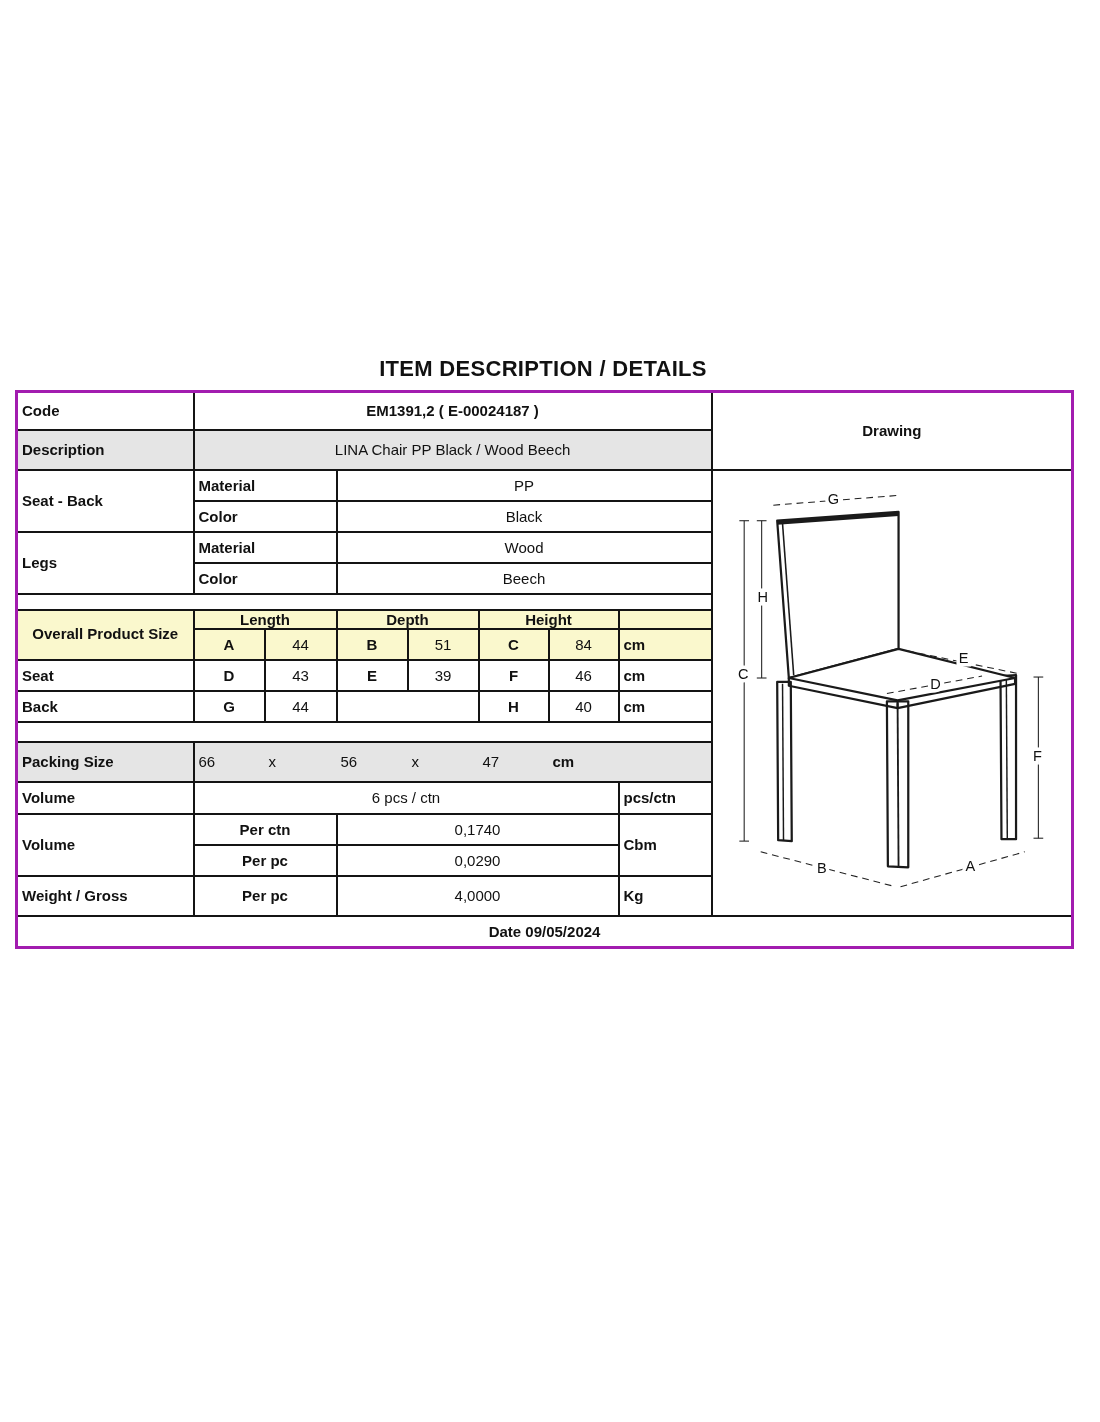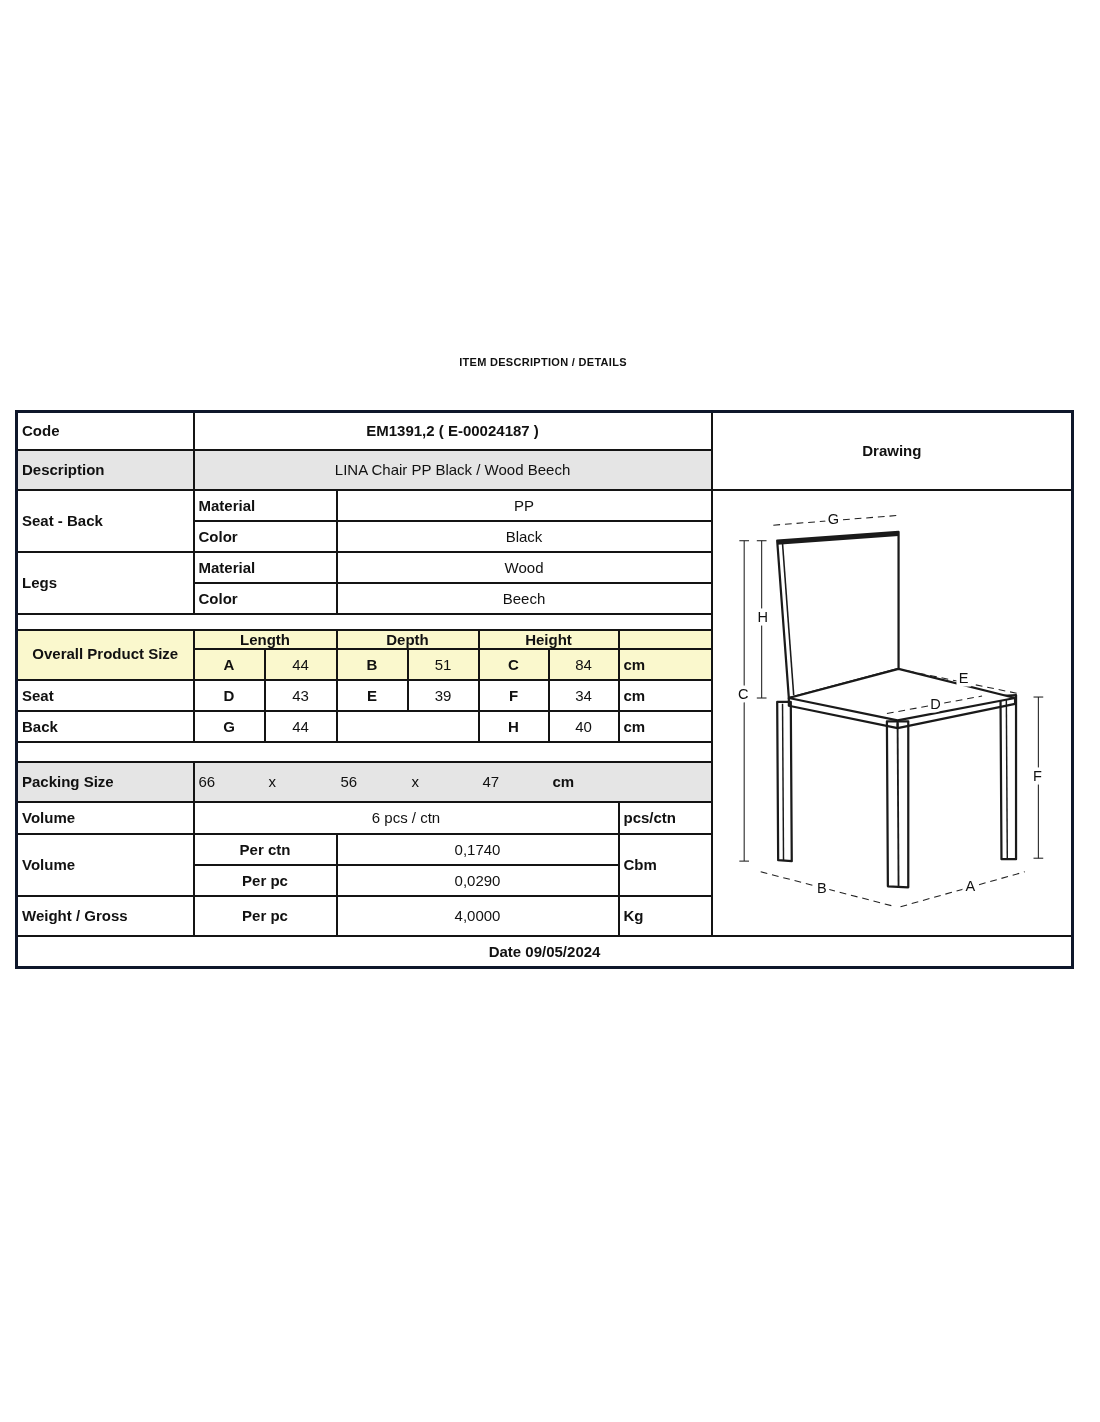--- a/index.html
+++ b/index.html
@@ -2,27 +2,26 @@
 <html><head>
 <meta charset="utf-8">
 <style>
   html,body{margin:0;padding:0;}
   body{
     width:1100px;height:1422px;background:#ffffff;position:relative;
     font-family:"Liberation Sans", sans-serif;color:#111;
   }
   .page-title{
     position:absolute;top:356px;left:15px;width:1056px;
-    text-align:center;font-size:11px;font-weight:700;letter-spacing:.3px;
+    text-align:center;font-size:22px;font-weight:700;letter-spacing:.3px;
   }
   table.spec{
     position:absolute;top:390px;left:15px;width:1056px;
     border-collapse:collapse;table-layout:fixed;
-    border:3px solid #0f172a;
-    margin-top:20px;
+    border:3px solid #a21caf;
   }
   .spec td{
     border:2px solid #141414;font-size:15px;padding:0 4px;
     vertical-align:middle;overflow:hidden;white-space:nowrap;
   }
   .lbl{font-weight:700;padding-left:7px;}
   .ctr{text-align:center;}
   .b{font-weight:700;}
   .gray{background:#e5e5e5;}
   .yel{background:#faf8cd;}
@@ -162,21 +161,21 @@
     <td class="yel unit">cm</td>
   </tr>
 
   <tr style="height:31px">
     <td class="lbl">Seat</td>
     <td class="ctr b">D</td>
     <td class="ctr">43</td>
     <td class="ctr b">E</td>
     <td class="ctr">39</td>
     <td class="ctr b">F</td>
-    <td class="ctr">34</td>
+    <td class="ctr">46</td>
     <td class="unit">cm</td>
   </tr>
 
   <tr style="height:31px">
     <td class="lbl">Back</td>
     <td class="ctr b">G</td>
     <td class="ctr">44</td>
     <td colspan="2"></td>
     <td class="ctr b">H</td>
     <td class="ctr">40</td>

